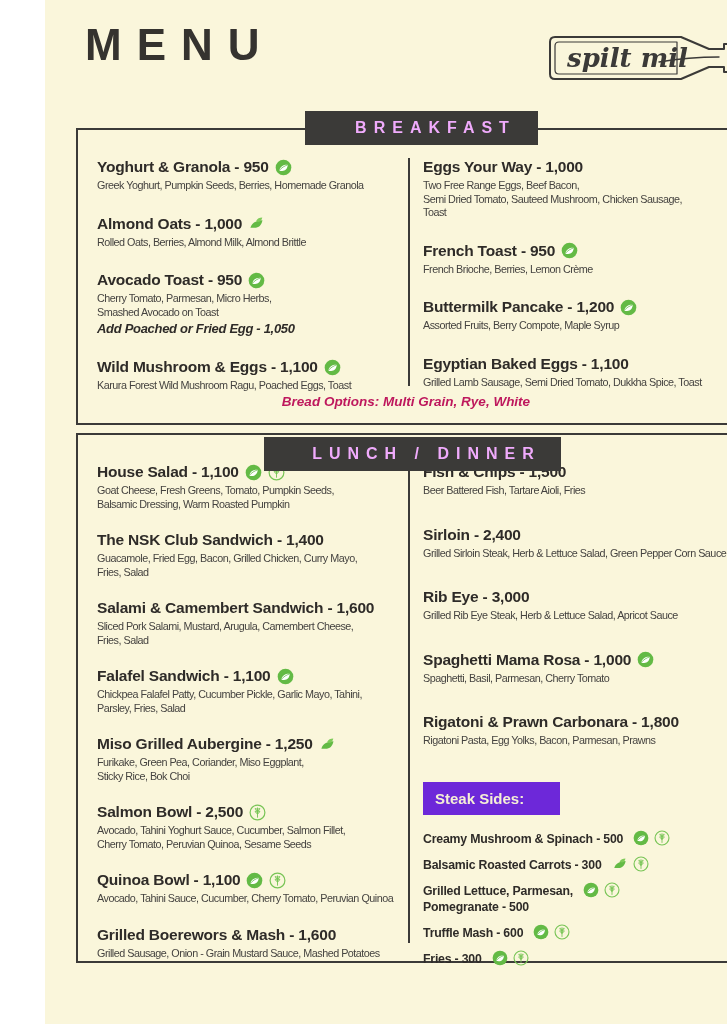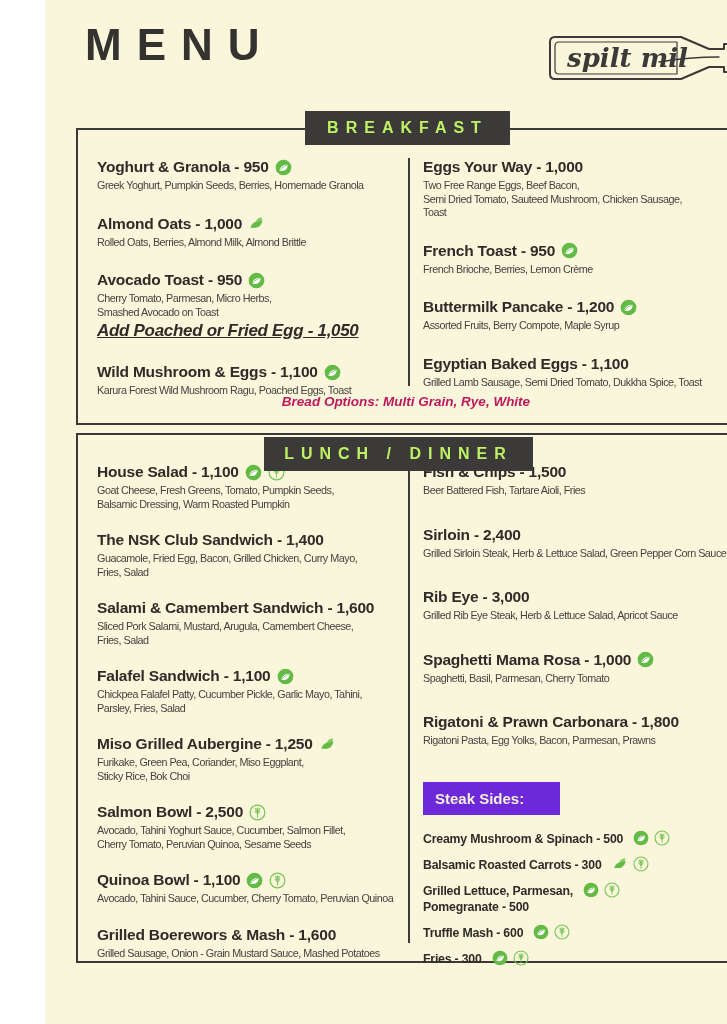--- a/index.html
+++ b/index.html
@@ -1,37 +1,37 @@
 <!DOCTYPE html>
 <html><head>
 <meta charset="utf-8">
 <style>
   html,body{margin:0;padding:0;}
   .page{position:relative;width:727px;height:1024px;background:#FAF6DB;font-family:"Liberation Sans",sans-serif;overflow:hidden;margin-left:45px;}
   .menu-title{position:absolute;left:40px;top:20px;font-size:44px;font-weight:700;letter-spacing:15px;color:#35332F;}
   .logo{position:absolute;left:498px;top:16px;width:215px;height:82px;}
-  .section-label{position:absolute;background:#3B3A38;color:#bef264;display:flex;align-items:center;justify-content:center;font-weight:700;letter-spacing:7px;font-size:16px;z-index:2;}
+  .section-label{position:absolute;background:#3B3A38;color:#f0abfc;display:flex;align-items:center;justify-content:center;font-weight:700;letter-spacing:7px;font-size:16px;z-index:2;padding-left:28px;}
   #breakfast-label{left:260px;top:111px;width:205px;height:34px;}
   #lunch-label{left:219px;top:437px;width:269px;height:34px;}
   .menu-box{position:absolute;left:31px;width:660px;border:2px solid #3B3A38;box-sizing:border-box;}
   #breakfast-box{top:128px;height:297px;}
   #lunch-box{top:433px;height:530px;}
   .vdivider{position:absolute;left:330px;width:2px;background:#3B3A38;}
   #breakfast-box .vdivider{top:28px;height:228px;}
   #lunch-box .vdivider{top:22px;height:486px;}
   .col{position:absolute;top:0;height:100%;box-sizing:border-box;}
   .col-left{left:0;width:330px;padding:28px 8px 0 19px;}
   .col-right{left:345px;width:313px;padding:28px 0 0 0;}
   .item{margin-bottom:22px;}
   #lunch-box .col-left .item{margin-bottom:20px;}
   #lunch-box .col-right .item{margin-bottom:28px;}
   .item-title{font-size:15.5px;font-weight:700;color:#2E2B28;display:flex;align-items:center;gap:6px;white-space:nowrap;letter-spacing:-0.2px;}
   .item-desc{margin-top:3px;color:#454340;}
   .dline{display:block;font-size:10.8px;letter-spacing:-0.5px;line-height:13.5px;white-space:nowrap;}
-  .item-note{font-size:17px;font-style:italic;font-weight:700;color:#2E2B28;margin-top:2px;letter-spacing:-0.3px;text-decoration:underline;}
+  .item-note{font-size:13px;font-style:italic;font-weight:700;color:#2E2B28;margin-top:2px;letter-spacing:-0.3px;}
   .footnote{position:absolute;left:0;right:0;bottom:14px;text-align:center;font-weight:700;font-style:italic;font-size:13.5px;color:#be185d;}
   .steak-header{display:inline-block;background:#6d28d9;color:#F5EFD6;font-weight:700;font-size:15px;padding:8px 36px 8px 12px;margin:6px 0 16px 0;}
   .steak-item{display:flex;align-items:flex-start;gap:10px;margin-bottom:10px;font-size:12.3px;font-weight:700;color:#2E2B28;letter-spacing:-0.2px;}
   .steak-item .label{white-space:pre-line;line-height:16px;}
   .steak-item .icons{margin-top:-1px;}
   .icons{display:inline-flex;gap:5px;align-items:center;}
   .icon{display:inline-flex;flex:0 0 auto;}
   .icon svg{width:100%;height:100%;display:block;}
   
   .logo svg{width:100%;height:100%;display:block;}

